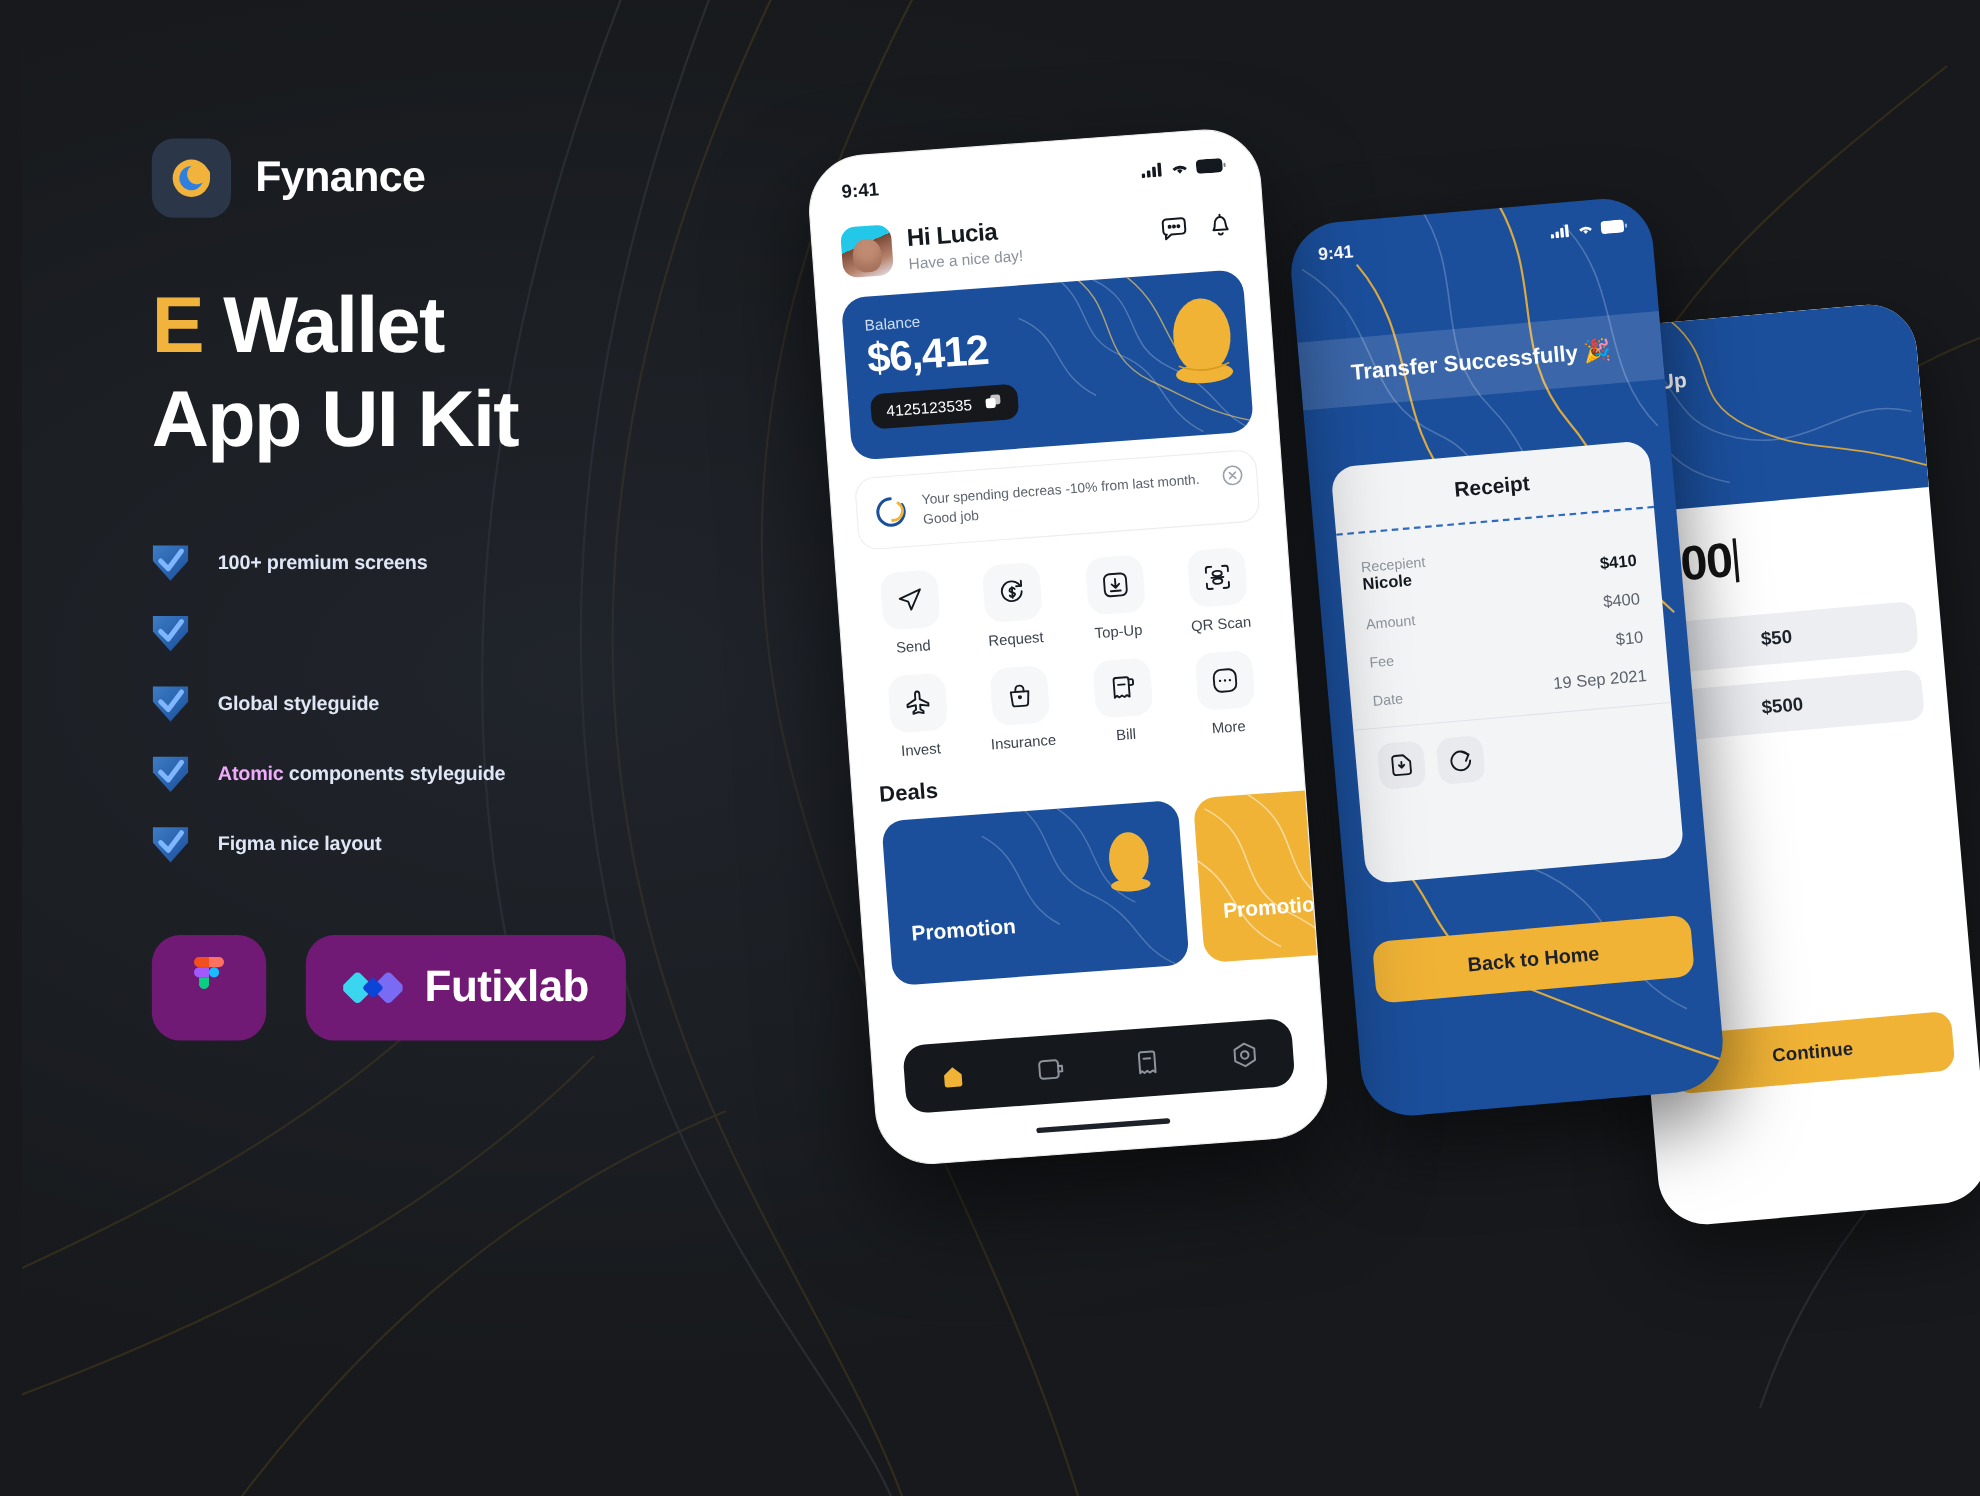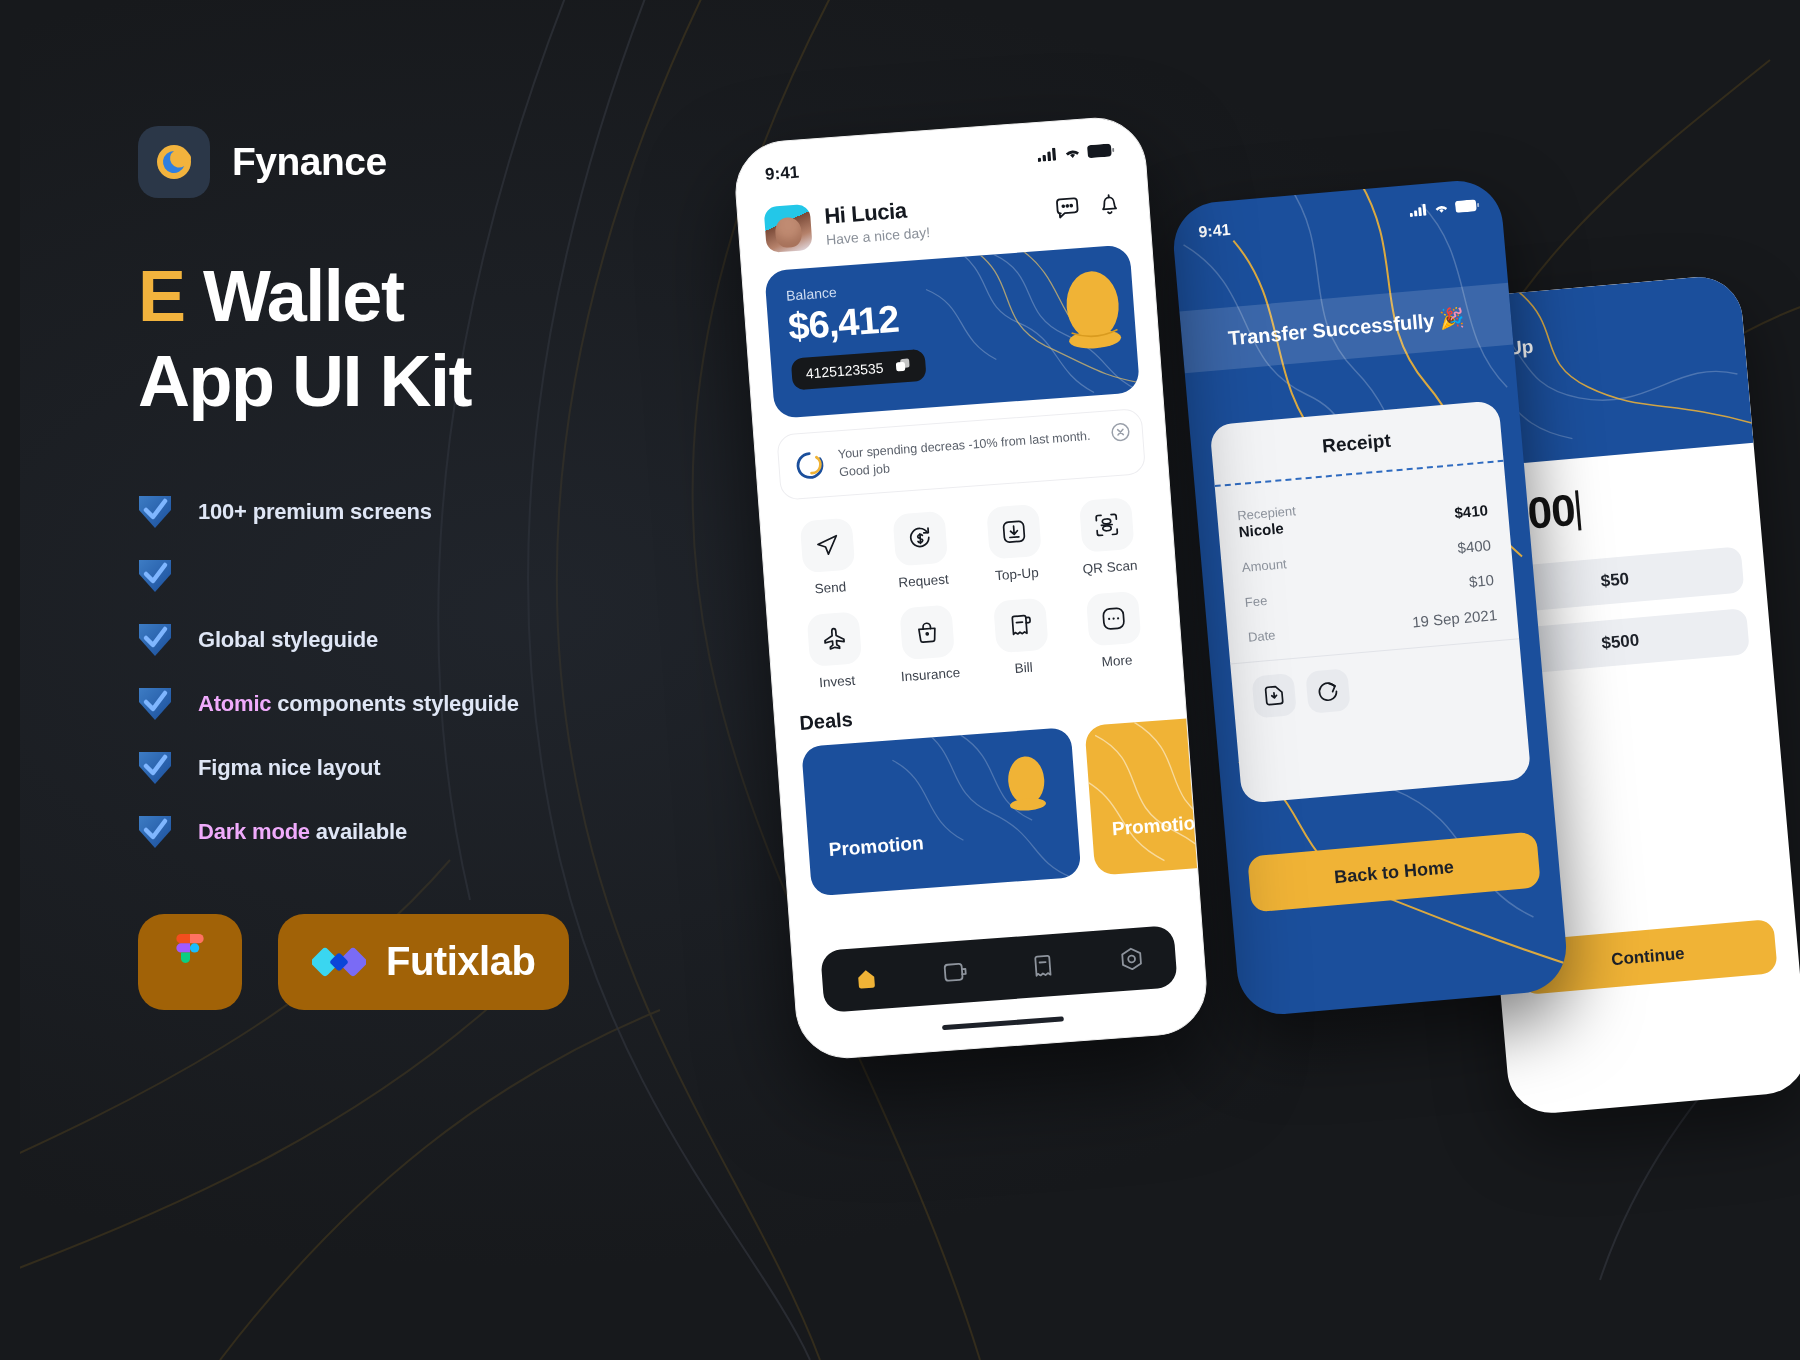--- a/index.html
+++ b/index.html
@@ -28,26 +28,26 @@
     flex: 0 0 auto;
   }
   .brandname { font-size: 39px; font-weight: bold; color: #ffffff; letter-spacing: -0.5px; }
 
   .headline { margin-top: 56px; font-size: 72px; line-height: 1.18; font-weight: bold; color: #fff; letter-spacing: -1.5px; }
   .headline .accent { color: #f2b33d; }
 
   .features { margin-top: 70px; display: flex; flex-direction: column; gap: 28px; }
   .feature { display: flex; align-items: center; gap: 26px; }
   .fcheck { width: 34px; height: 36px; flex: 0 0 auto; }
-  .flabel { font-size: 22px; font-weight: bold; color: #dfe6f5; letter-spacing: -0.2px; }
+  .flabel { font-size: 18px; font-weight: bold; color: #dfe6f5; letter-spacing: -0.2px; }
   .flabel .hl { color: #f0abfc; }
 
   .logos { margin-top: 64px; display: flex; align-items: center; gap: 36px; }
   .logobox {
-    height: 96px; border-radius: 26px; background: #a16207;
+    height: 96px; border-radius: 26px; background: #701a75;
     display: flex; align-items: center; justify-content: center;
   }
   .logobox.figma { width: 104px; }
   .logobox.futix { padding: 0 34px; gap: 20px; }
   .futixname { font-size: 40px; font-weight: bold; color: #fff; letter-spacing: -0.5px; }
 
   
   .phones { position: absolute; left: 0; top: 0; width: 1800px; height: 1360px; }
   .phone { position: absolute; background: #fff; overflow: hidden; }
 
@@ -256,27 +256,20 @@
       </div>
 
       <div class="feature">
         <svg class="fcheck" viewBox="0 0 34 36">
           <path d="M1 2 L33 2 L33 16 L17 34 L1 16 Z" fill="url(#g1)"></path>
           <path d="M8 16 L15 23 L27 7" fill="none" stroke="#7fb6ff" stroke-width="4.5" stroke-linecap="round" stroke-linejoin="round"></path>
         </svg>
         <div class="flabel">Figma nice layout</div>
       </div>
 
-      <div class="feature">
-        <svg class="fcheck" viewBox="0 0 34 36">
-          <path d="M1 2 L33 2 L33 16 L17 34 L1 16 Z" fill="url(#g1)"></path>
-          <path d="M8 16 L15 23 L27 7" fill="none" stroke="#7fb6ff" stroke-width="4.5" stroke-linecap="round" stroke-linejoin="round"></path>
-        </svg>
-        <div class="flabel"><span class="hl">Dark mode</span><span> available</span></div>
-      </div>
 
     </div>
 
     <div class="logos">
       <div class="logobox figma">
         <svg width="38" height="56" viewBox="0 0 38 56">
           <path d="M10 0 h9 v9.3 h-9 a4.65 4.65 0 0 1 0 -9.3 z" fill="#f24e1e"></path>
           <path d="M19 0 h9 a4.65 4.65 0 0 1 0 9.3 h-9 z" fill="#ff7262"></path>
           <path d="M10 9.3 h9 v9.3 h-9 a4.65 4.65 0 0 1 0 -9.3 z" fill="#a259ff"></path>
           <circle cx="23.6" cy="13.95" r="4.65" fill="#1abcfe"></circle>

